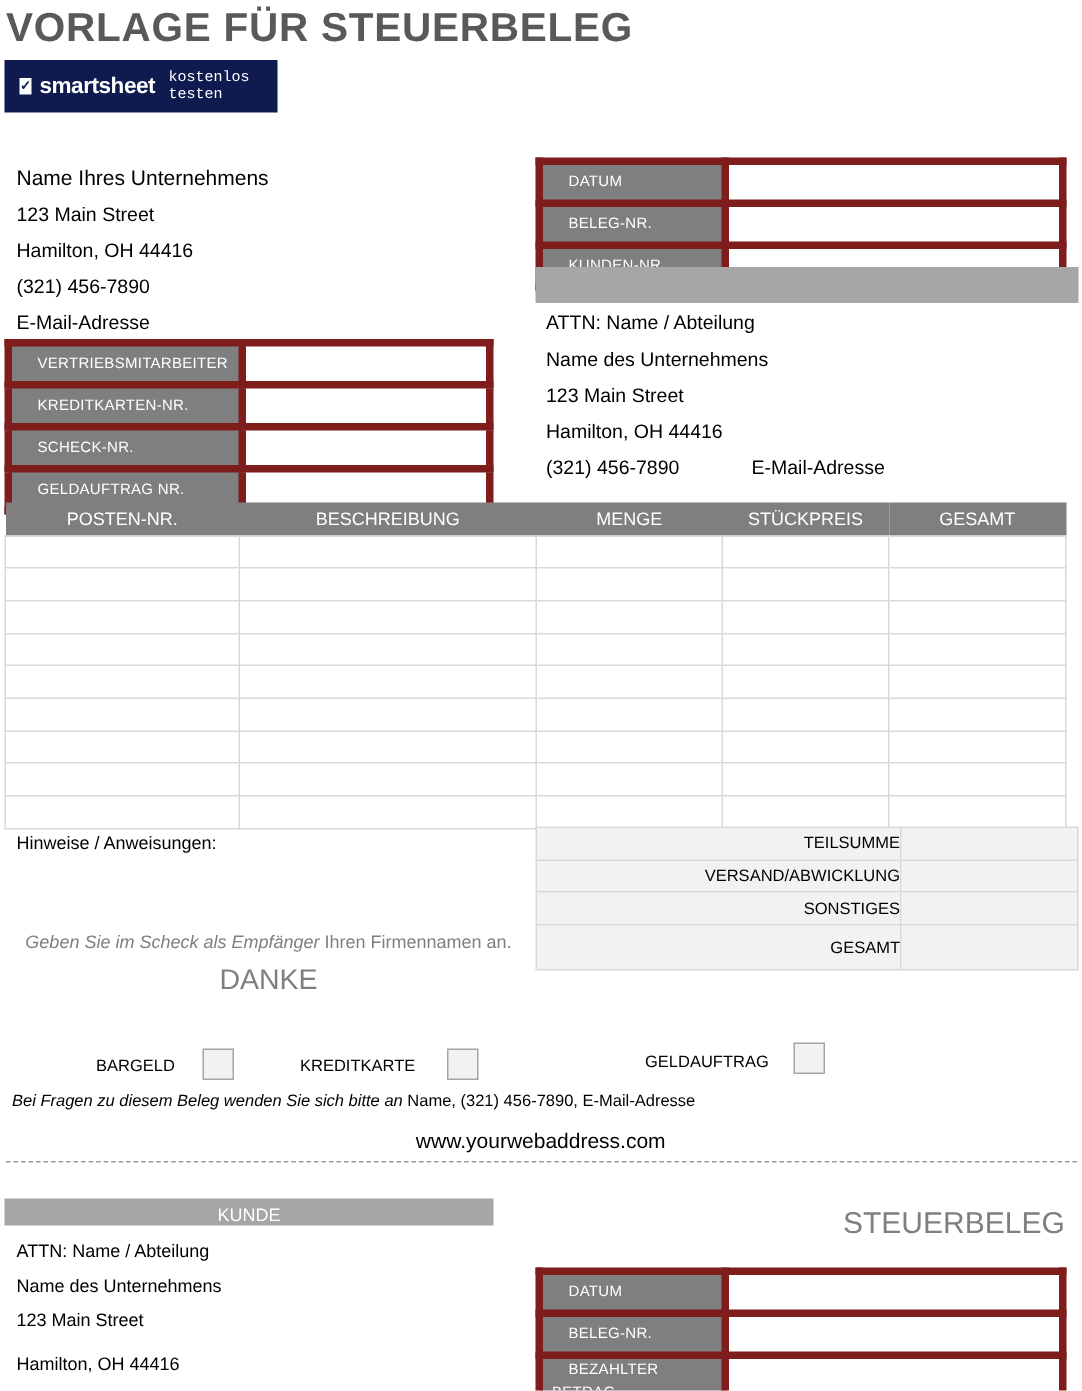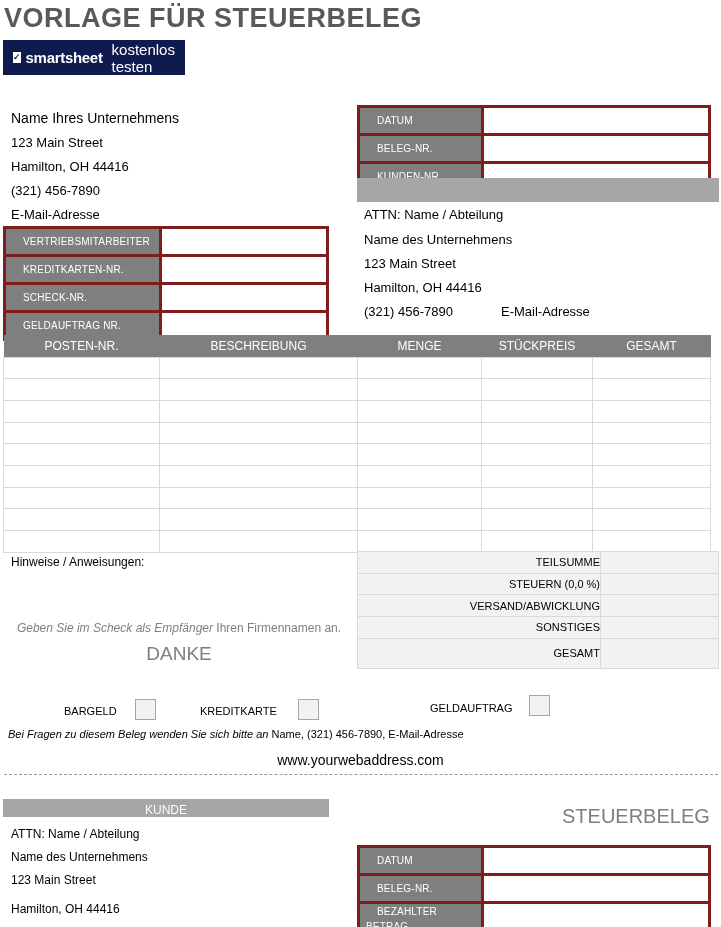--- a/index.html
+++ b/index.html
@@ -2,25 +2,25 @@
 <html><head>
 <meta charset="utf-8">
 <style>
   * { box-sizing: border-box; margin: 0; padding: 0; }
   body { width: 721px; height: 927px; background: #ffffff; font-family: "Liberation Sans", sans-serif; color: #000; position: relative; overflow: hidden; }
   .abs { position: absolute; }
   .title { left: 4px; top: 3px; font-size: 27px; font-weight: bold; color: #595959; letter-spacing: 0.5px; }
   .logo { left: 3px; top: 40px; width: 182px; height: 35px; background: #0f1a4f; color: #fff; display: flex; align-items: center; padding-left: 10px; }
   .logo .chk { width: 11px; height: 11px; background: #fff; color: #0f1a4f; font-size: 9px; line-height: 11px; text-align: center; font-weight: bold; margin-right: 5px; }
   .logo .brand { font-size: 15px; font-weight: bold; letter-spacing: -0.3px; }
-  .logo .cta { font-size: 15px; margin-left: 9px; }
+  .logo .cta { font-size: 10px; margin-left: 9px; font-family: Liberation Mono, monospace; }
   .txt { font-size: 13px; color: #000; }
   .txt-lg { font-size: 14px; }
   table { border-collapse: collapse; }
-  .kv td { height: 28px; border: 3px solid #7f1d1d; }
+  .kv td { height: 28px; border: 5px solid #7f1d1d; }
   .kv td.lbl { background: #7f7f7f; color: #fff; font-size: 10px; padding-left: 17px; letter-spacing: 0.2px; }
   .kv td.val { background: #fff; }
   .grayband { background: #a6a6a6; }
   .items th { background: #7f7f7f; color: #fff; font-size: 12px; font-weight: normal; height: 22px; }
   .items td { height: 21.7px; border: 1px solid #d9d9d9; }
   .totals td { border: 1px solid #d9d9d9; background: #f2f2f2; font-size: 11px; height: 21.7px; padding-left: 18px; }
   .totals td.v { padding: 0; }
   .checkbox { width: 21px; height: 21px; border: 1px solid #a6a6a6; background: #f2f2f2; display: inline-block; }
   .pm-label { font-size: 11px; }
   .dash { left: 4px; top: 774px; width: 714px; border-top: 1px dashed #999; }
@@ -167,24 +167,20 @@
 <div class="abs" style="left:0;top:621px;width:358px;text-align:center;font-size:12px;color:#7f7f7f;"><i>Geben Sie im Scheck als Empfänger</i><span> Ihren Firmennamen an.</span></div>
 <div class="abs" style="left:0;top:643px;width:358px;text-align:center;font-size:19px;color:#7f7f7f;">DANKE</div>
 
 <table class="abs totals" style="left:357px;top:551px;width:362px;text-align:right;">
   <tbody>
       <tr>
         <td style="width:243px;">TEILSUMME</td>
         <td class="v"></td>
       </tr>
   <tr>
-        <td>STEUERN (0,0 %)</td>
-        <td class="v"></td>
-      </tr>
-  <tr>
         <td>VERSAND/ABWICKLUNG</td>
         <td class="v"></td>
       </tr>
   <tr>
         <td>SONSTIGES</td>
         <td class="v"></td>
       </tr>
   <tr>
         <td style="height:30px;">GESAMT</td>
         <td class="v"></td>

